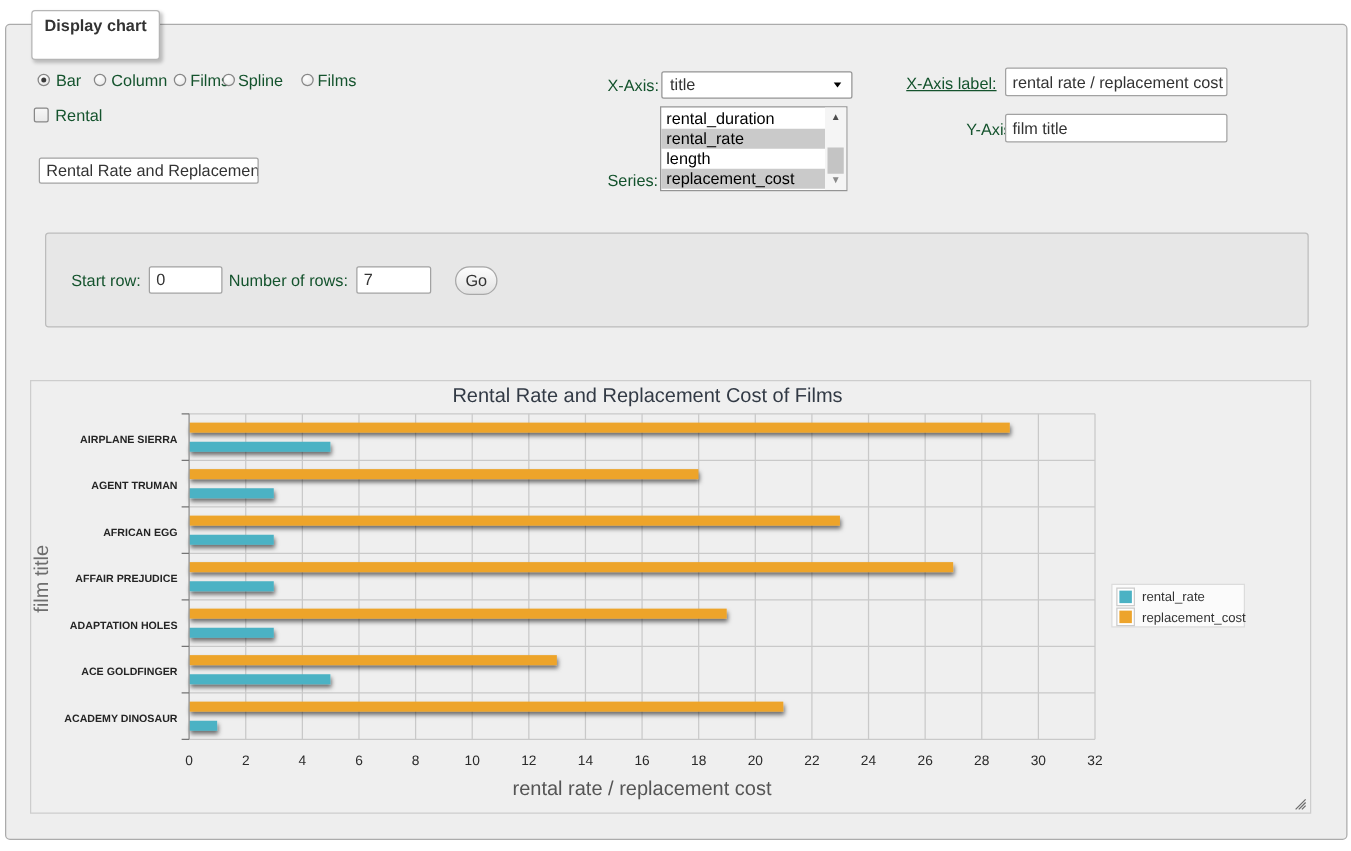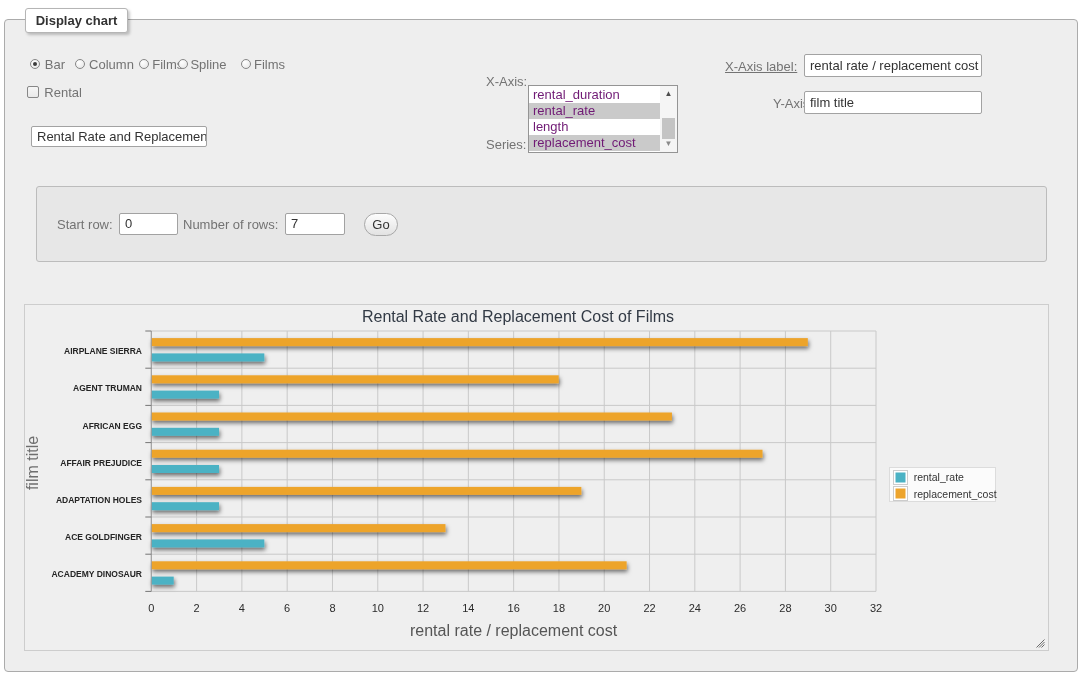--- a/index.html
+++ b/index.html
@@ -1,31 +1,31 @@
 <!DOCTYPE html>
 <html><head>
 <meta charset="utf-8">
 <style>
 * { margin:0; padding:0; box-sizing:border-box; }
 html,body { width:1081px; height:681px; background:#fff; font-family:"Liberation Sans", sans-serif; }
 #page { position:relative; width:1081px; height:681px; overflow:hidden; }
-.lbl { position:absolute; font-size:13px; color:#737373; white-space:nowrap; }
+.lbl { position:absolute; font-size:13px; color:#14532d; white-space:nowrap; }
 .fs { position:absolute; left:4px; top:19px; width:1074px; height:653px; background:#eeeeee; border:1px solid #ababab; border-radius:4px; }
-.legendbox { position:absolute; left:25px; top:8px; width:103px; height:25px; background:#fff; border:1px solid #b5b5b5; border-radius:3px; box-shadow:2px 2px 3px rgba(0,0,0,0.22); font-size:13px; font-weight:bold; color:#333; text-align:center; line-height:23px; }
+.legendbox { position:absolute; left:25px; top:8px; width:103px; height:40px; background:#fff; border:1px solid #b5b5b5; border-radius:3px; box-shadow:2px 2px 3px rgba(0,0,0,0.22); font-size:13px; font-weight:bold; color:#333; text-align:center; line-height:23px; }
 .radio { position:absolute; width:10px; height:10px; border:1px solid #878787; border-radius:50%; background:radial-gradient(circle at 35% 30%, #ffffff 0%, #ececec 70%, #d8d8d8 100%); }
 .radio.sel::after { content:""; position:absolute; left:2px; top:2px; width:4px; height:4px; border-radius:50%; background:#3b3b3b; }
 .checkbox { position:absolute; width:12px; height:12px; border:1px solid #878787; border-radius:2px; background:linear-gradient(#f6f6f6,#e9e9e9); }
 .inp { position:absolute; background:#fff; border:1px solid #a2a2a2; border-radius:2px; font-size:13px; color:#333; line-height:20px; padding-left:5px; white-space:nowrap; overflow:hidden; }
 .panel { position:absolute; left:36px; top:186px; width:1011px; height:76px; background:#e7e7e7; border:1px solid #bcbcbc; border-radius:3px; }
 .gobtn { position:absolute; left:364px; top:213px; width:34px; height:23px; border:1px solid #a8a8a8; border-radius:12px; background:linear-gradient(#fdfdfd,#e2e2e2); font-size:13px; color:#333; text-align:center; line-height:21px; }
 .chartbox { position:absolute; left:24px; top:304px; width:1025px; height:347px; background:#efefef; border:1px solid #cdcdcd; }
 .selbox { position:absolute; left:529px; top:57px; width:153px; height:22px; background:#fff; border:1px solid #949494; border-radius:2px; font-size:13px; color:#333; line-height:20px; padding-left:6px; }
 .selbox .arr { position:absolute; right:8px; top:8px; width:0; height:0; border-left:3.5px solid transparent; border-right:3.5px solid transparent; border-top:4.5px solid #000; }
 .listbox { position:absolute; left:528px; top:85px; width:150px; height:68px; background:#fff; border:1px solid #949494; padding-top:1px; }
-.listbox .opt { height:16px; font-size:13px; color:#701a75; line-height:16px; padding-left:4px; white-space:nowrap; width:131px; overflow:hidden; }
+.listbox .opt { height:16px; font-size:13px; color:#000000; line-height:16px; padding-left:4px; white-space:nowrap; width:131px; overflow:hidden; }
 .listbox .opt.sel { background:#cacaca; }
 .sbar { position:absolute; top:0; right:0; width:17px; height:66px; background:#f5f5f5; }
 .sbar .up { position:absolute; top:1px; left:0; width:17px; height:14px; text-align:center; font-size:8px; color:#4d4d4d; line-height:14px; }
 .sbar .dn { position:absolute; bottom:1px; left:0; width:17px; height:14px; text-align:center; font-size:8px; color:#8a8a8a; line-height:14px; }
 .sbar .thumb { position:absolute; top:32px; left:2px; width:13px; height:21px; background:#c4c4c4; }
 </style>
 </head>
 <body>
 <div id="page">
   <div class="fs"></div>
@@ -40,21 +40,22 @@
   <span class="radio" style="left:177.5px; top:59px;"></span>
   <span class="lbl" style="left:190.4px; top:57px;">Spline</span>
   <span class="radio" style="left:240.5px; top:59px;"></span>
   <span class="lbl" style="left:254px; top:57px;">Films</span>
 
   <span class="checkbox" style="left:27px; top:86px;"></span>
   <span class="lbl" style="left:44.3px; top:85px;">Rental</span>
 
   <div class="inp" style="left:31px; top:126px; width:176px; height:21px;">Rental Rate and Replacement Cost of Films</div>
 
-  <span class="lbl" style="left:486px; top:61px;margin-top:13px;">X-Axis:</span>
+  <span class="lbl" style="left:486px; top:61px;">X-Axis:</span>
+  <div class="selbox">title<span class="arr"></span></div>
 
   <span class="lbl" style="left:486px; top:137px;">Series:</span>
   <div class="listbox">
     <div class="opt">rental_duration</div>
     <div class="opt sel">rental_rate</div>
     <div class="opt">length</div>
     <div class="opt sel">replacement_cost</div>
     <div class="sbar">
         <span class="up">▲</span>
         <span class="thumb"></span>

